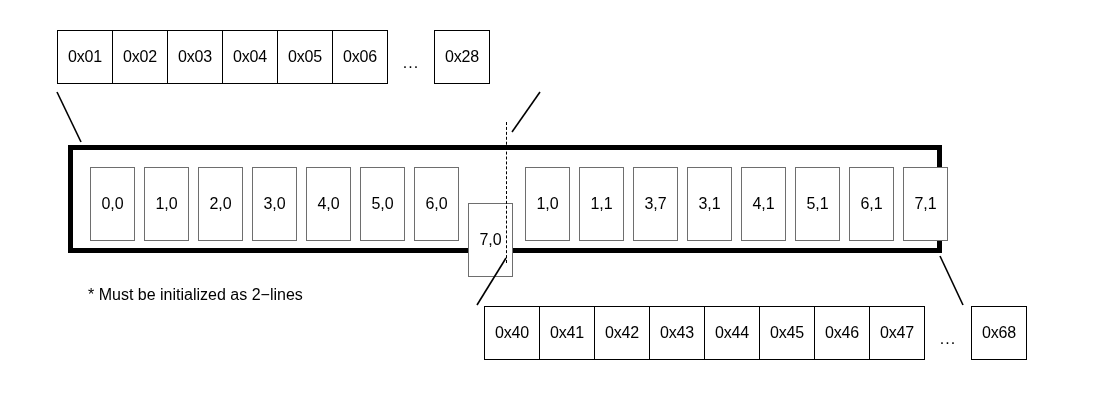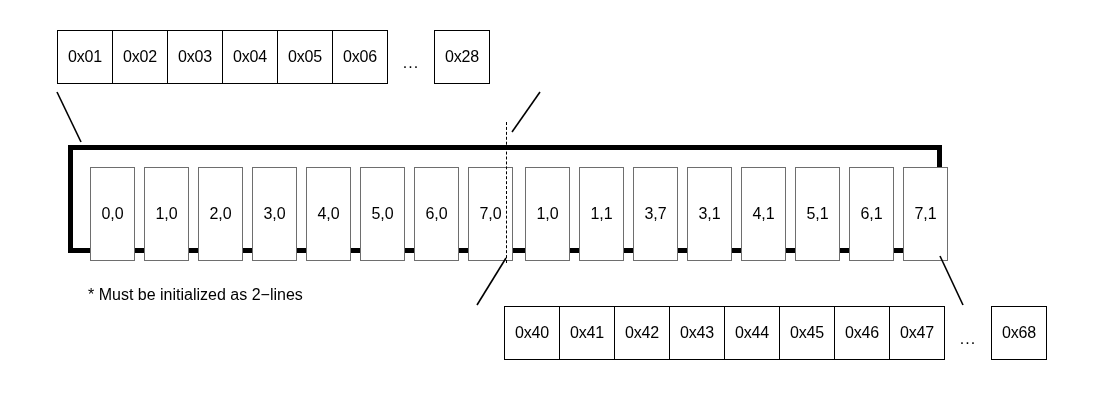--- a/index.html
+++ b/index.html
@@ -66,32 +66,32 @@
     background: #ffffff;
   }
   .slot-strip {
     position: absolute;
     left: 17px;
     top: 17px;
     display: flex;
   }
   .slot {
     width: 45px;
-    height: 94px;
+    height: 74px;
     box-sizing: border-box;
     border: 1px solid #6e6e6e;
     background: #ffffff;
     display: flex;
     align-items: center;
     justify-content: center;
     font-size: 16px;
     margin-right: 9px;
     line-height: 1;
   }
-  .slot.gap-after { margin-right: 12px; }
+  .slot.gap-after { margin-right: 12px; margin-top: 36px; }
 
   
   #split-marker {
     position: absolute;
     left: 506px;
     top: 122px;
     width: 0;
     height: 141px;
     border-left: 1.5px dashed #000000;
   }
@@ -157,21 +157,21 @@
 
   <svg id="connectors" viewBox="0 0 1113 400" xmlns="http://www.w3.org/2000/svg">
     <line x1="57" y1="92" x2="81" y2="142" stroke="#000000" stroke-width="1.6"></line>
     <line x1="540" y1="92" x2="512" y2="132" stroke="#000000" stroke-width="1.6"></line>
     <line x1="506" y1="258" x2="477" y2="305" stroke="#000000" stroke-width="1.6"></line>
     <line x1="940" y1="256" x2="963" y2="305" stroke="#000000" stroke-width="1.6"></line>
   </svg>
 
   <div id="note">* Must be initialized as 2−lines</div>
 
-  <div class="addr-row" id="bottom-row" style="left:504px; top:306px;">
+  <div class="addr-row" id="bottom-row" style="left:484px; top:306px;">
     <div class="addr-cell">0x40</div>
     <div class="addr-cell">0x41</div>
     <div class="addr-cell">0x42</div>
     <div class="addr-cell">0x43</div>
     <div class="addr-cell">0x44</div>
     <div class="addr-cell">0x45</div>
     <div class="addr-cell">0x46</div>
     <div class="addr-cell">0x47</div>
     <div class="ellipsis">...</div>
     <div class="addr-cell detached">0x68</div>

